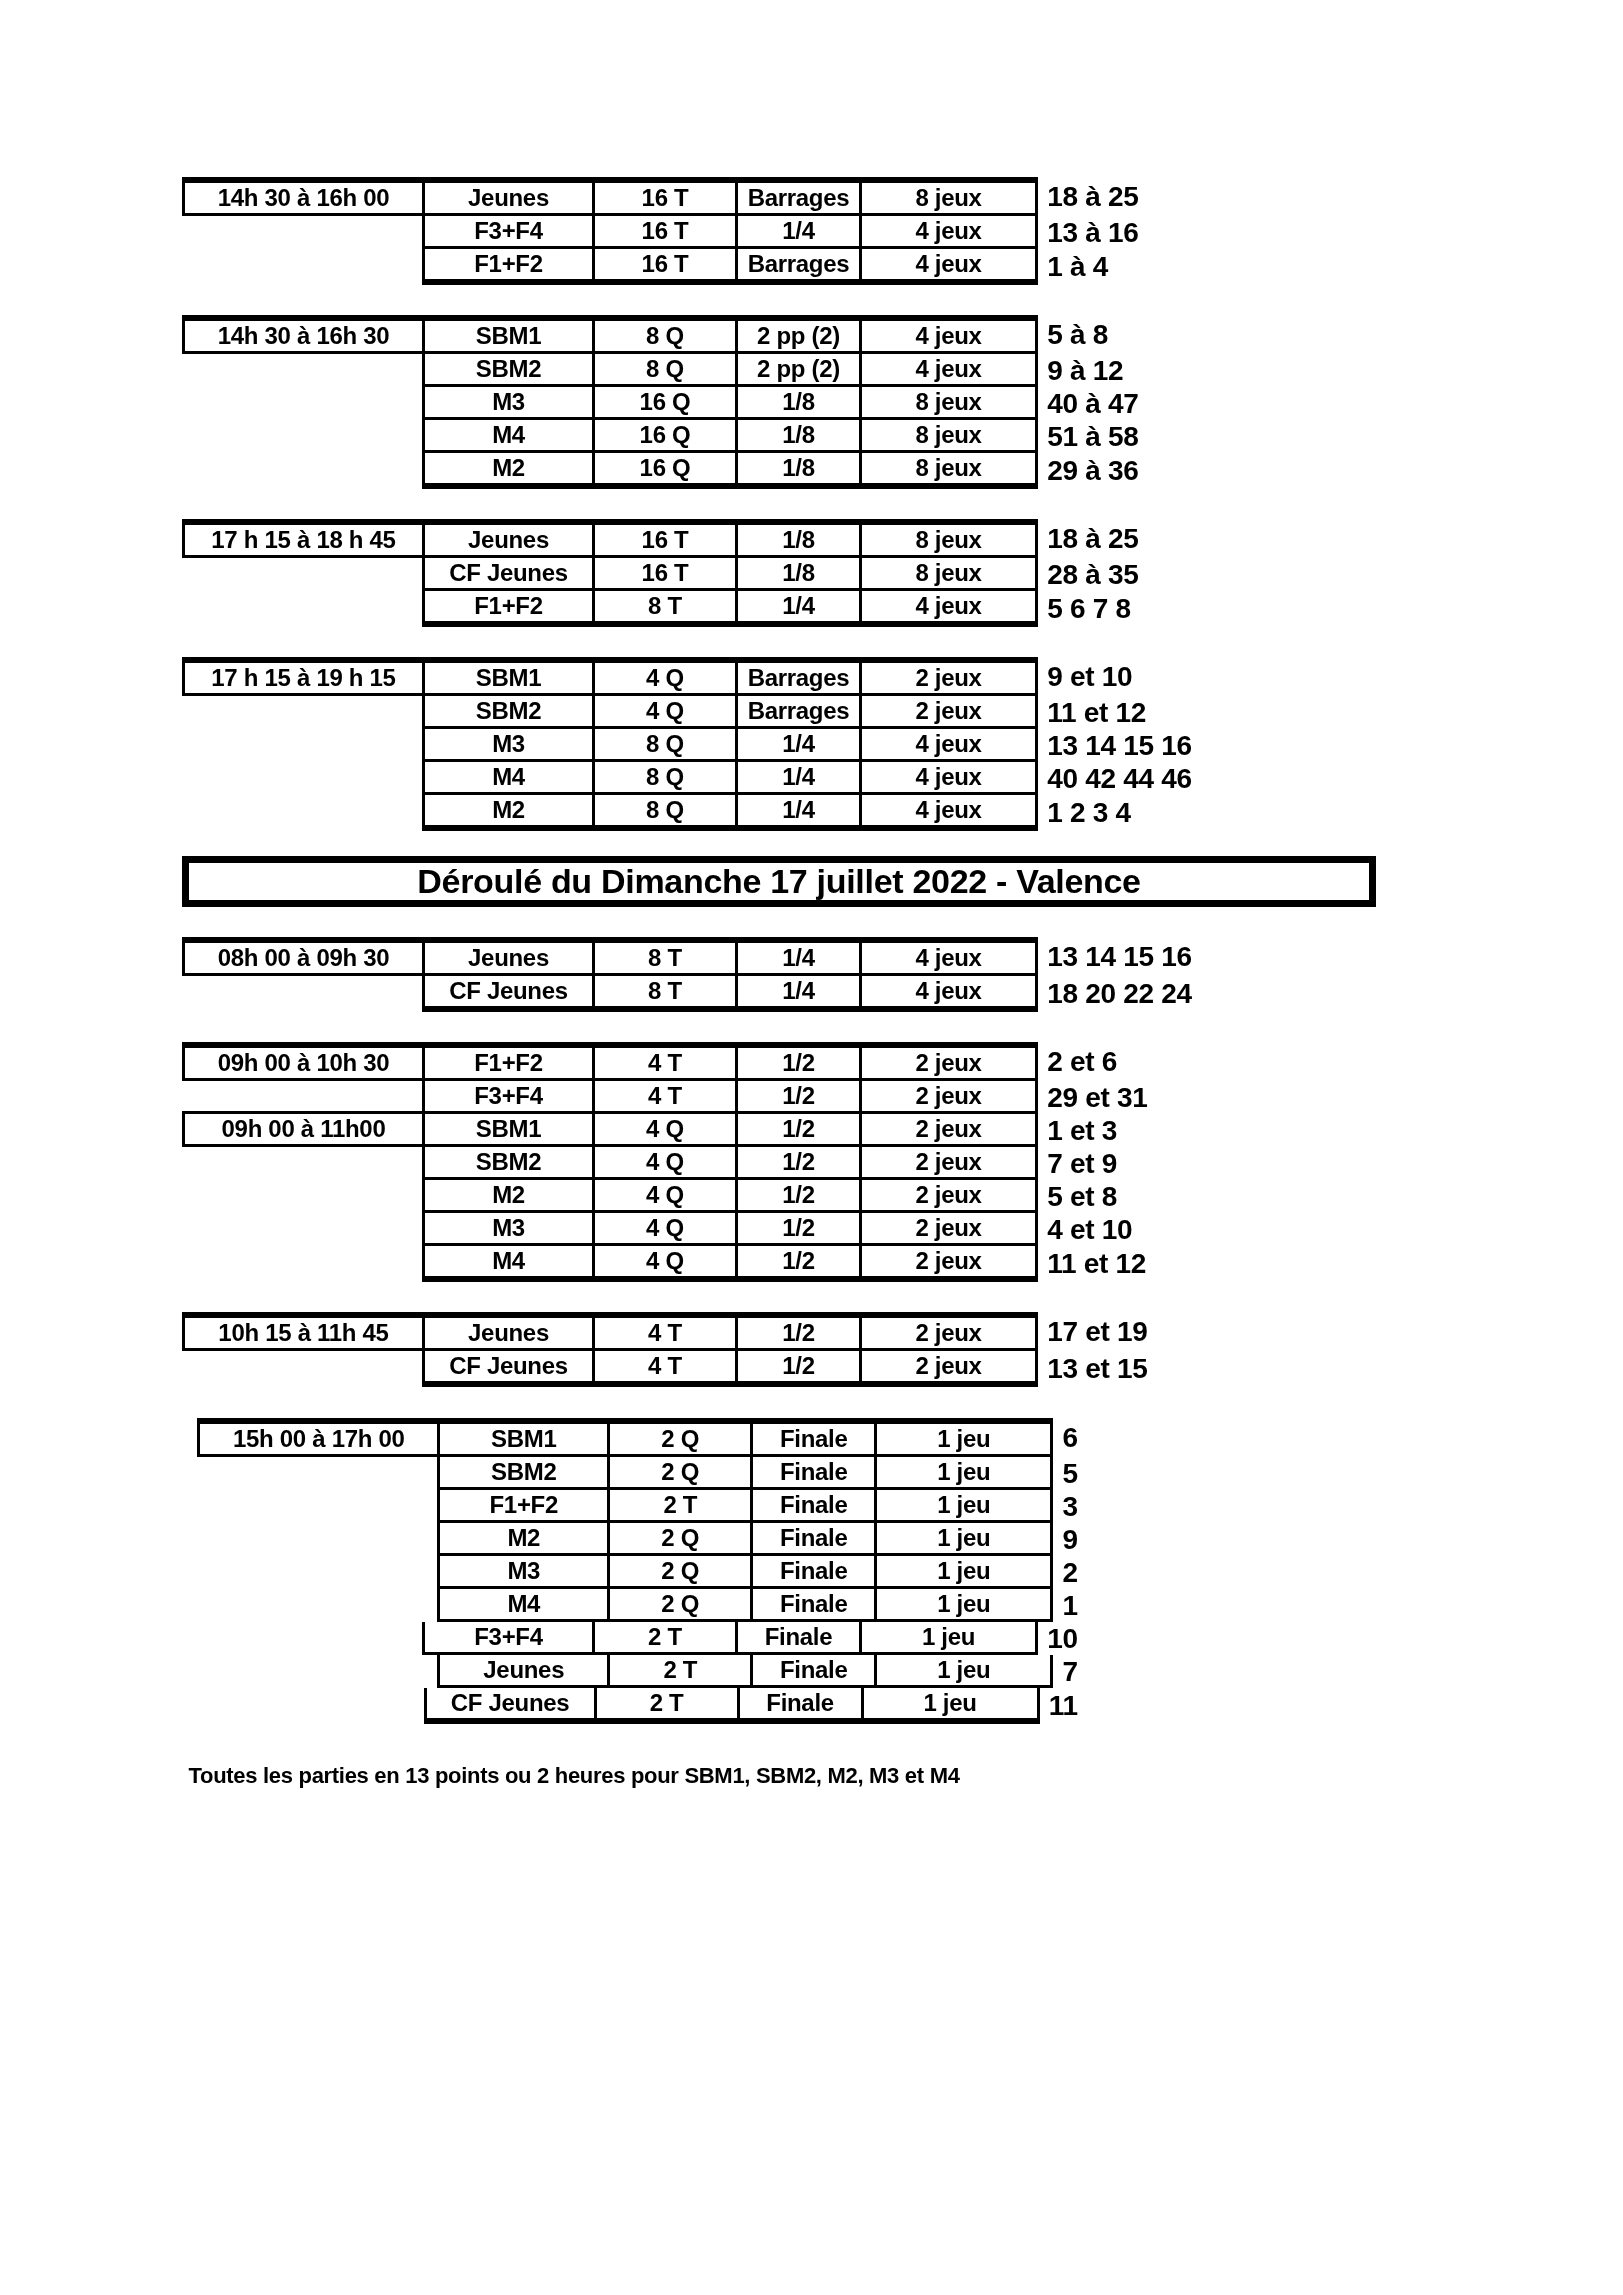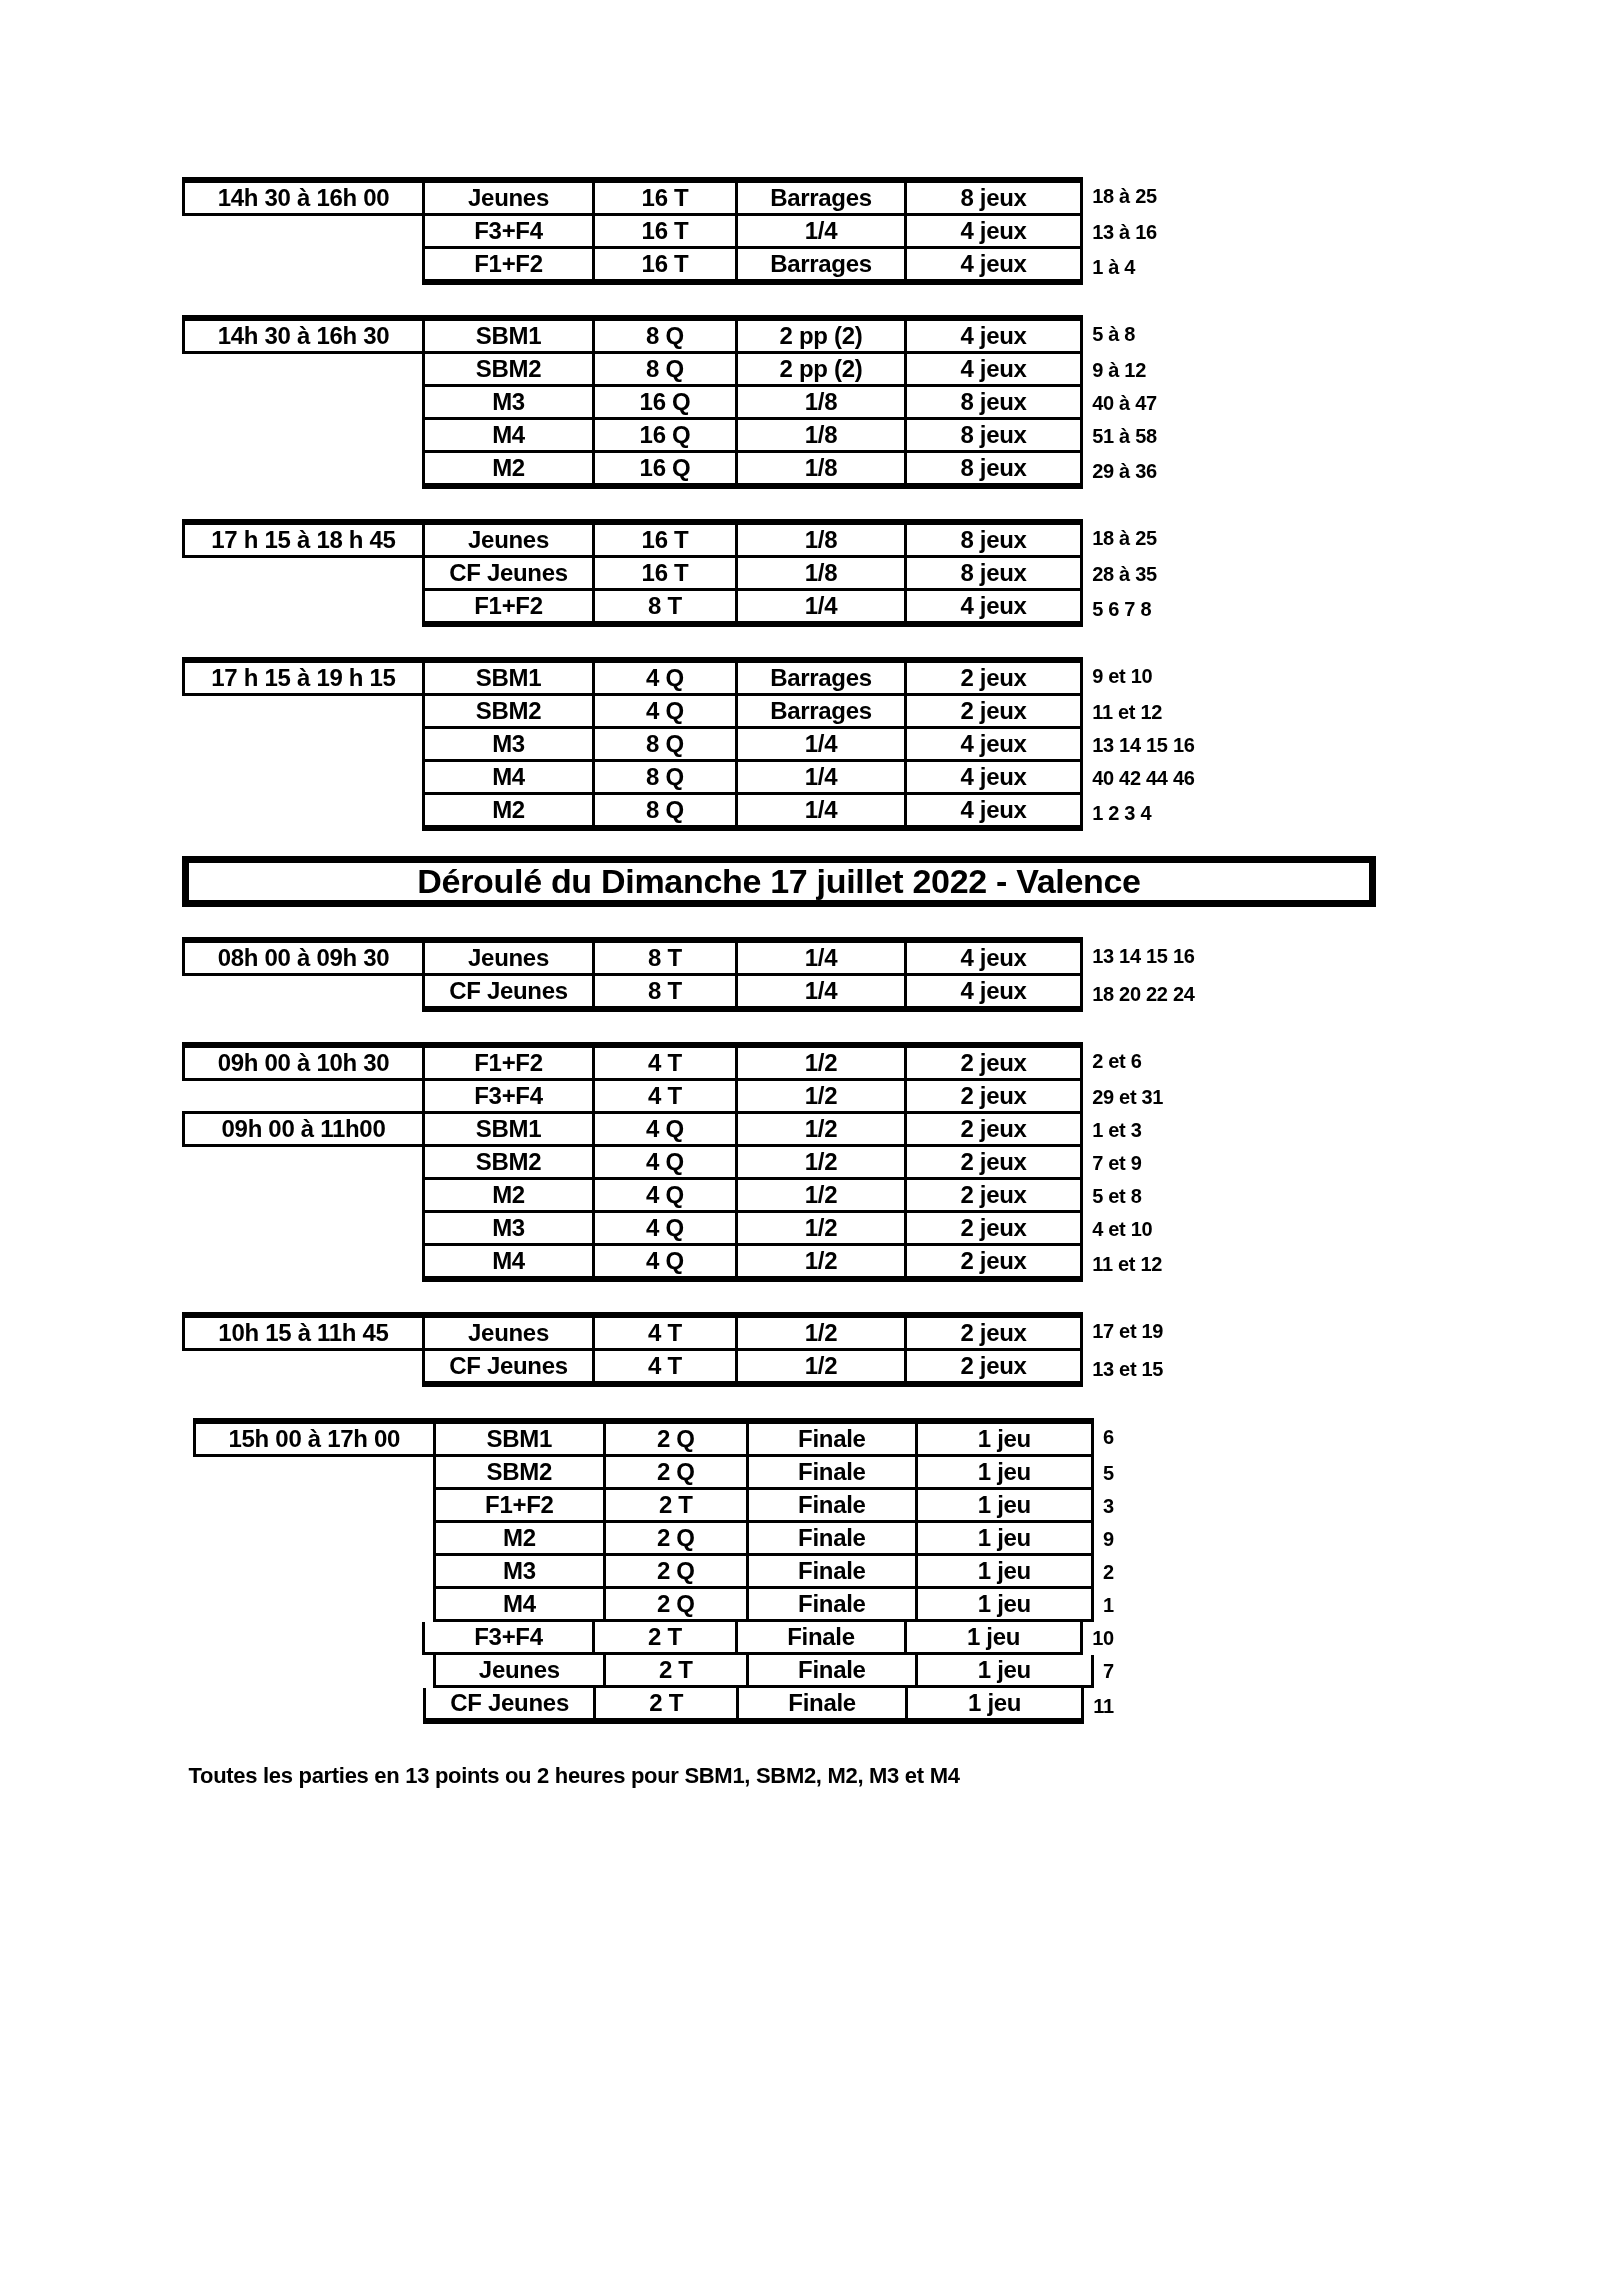--- a/index.html
+++ b/index.html
@@ -44,31 +44,31 @@
     letter-spacing: -0.3px;
     overflow: hidden;
   }
   .row.first .cell { border-top: 6.5px solid #000; }
   .row.last  .cell { border-bottom: 6.5px solid #000; }
   .cell.jeux { border-right: 3.9px solid #000; }
 
   .time   { width: 240px; }
   .team   { width: 170px; }
   .size   { width: 143px; }
-  .phase  { width: 169px; }
+  .phase  { width: 124px; }
   .jeux   { width: 179px; }
 
   .spacer { box-sizing:border-box; width: 240px; }
   .spacer.bb { border-bottom: 3.9px solid #000; }
 
   .terrains {
     margin-left: 9.2px;
     display: flex;
     align-items: center;
-    font-size: 20px;
+    font-size: 28px;
     letter-spacing: -0.3px;
     white-space: pre;
   }
 
   .banner {
     box-sizing: border-box;
     width: 1194px;
     height: 51px;
     border: 7.9px solid #000;
     display: flex;

